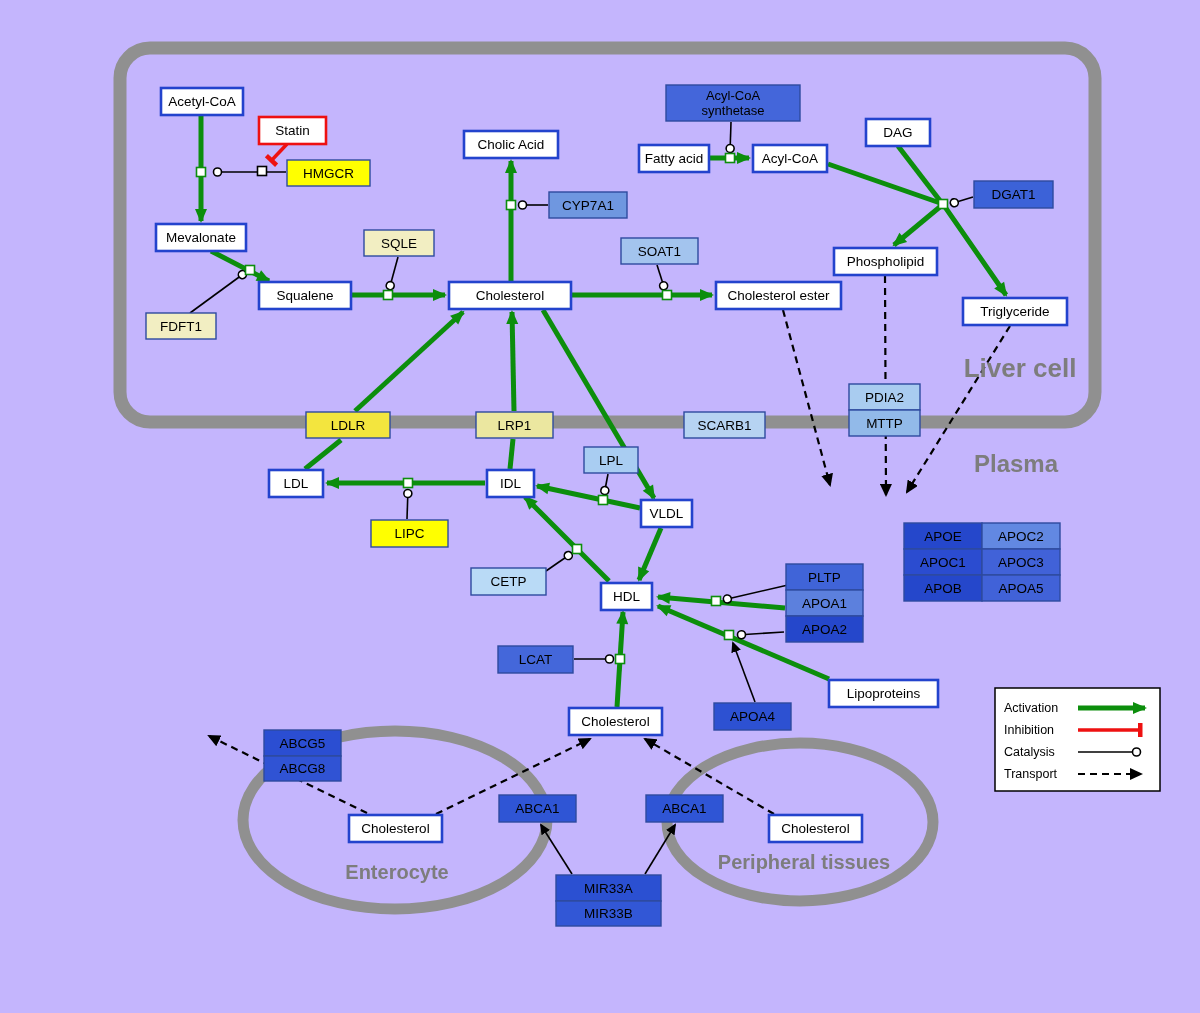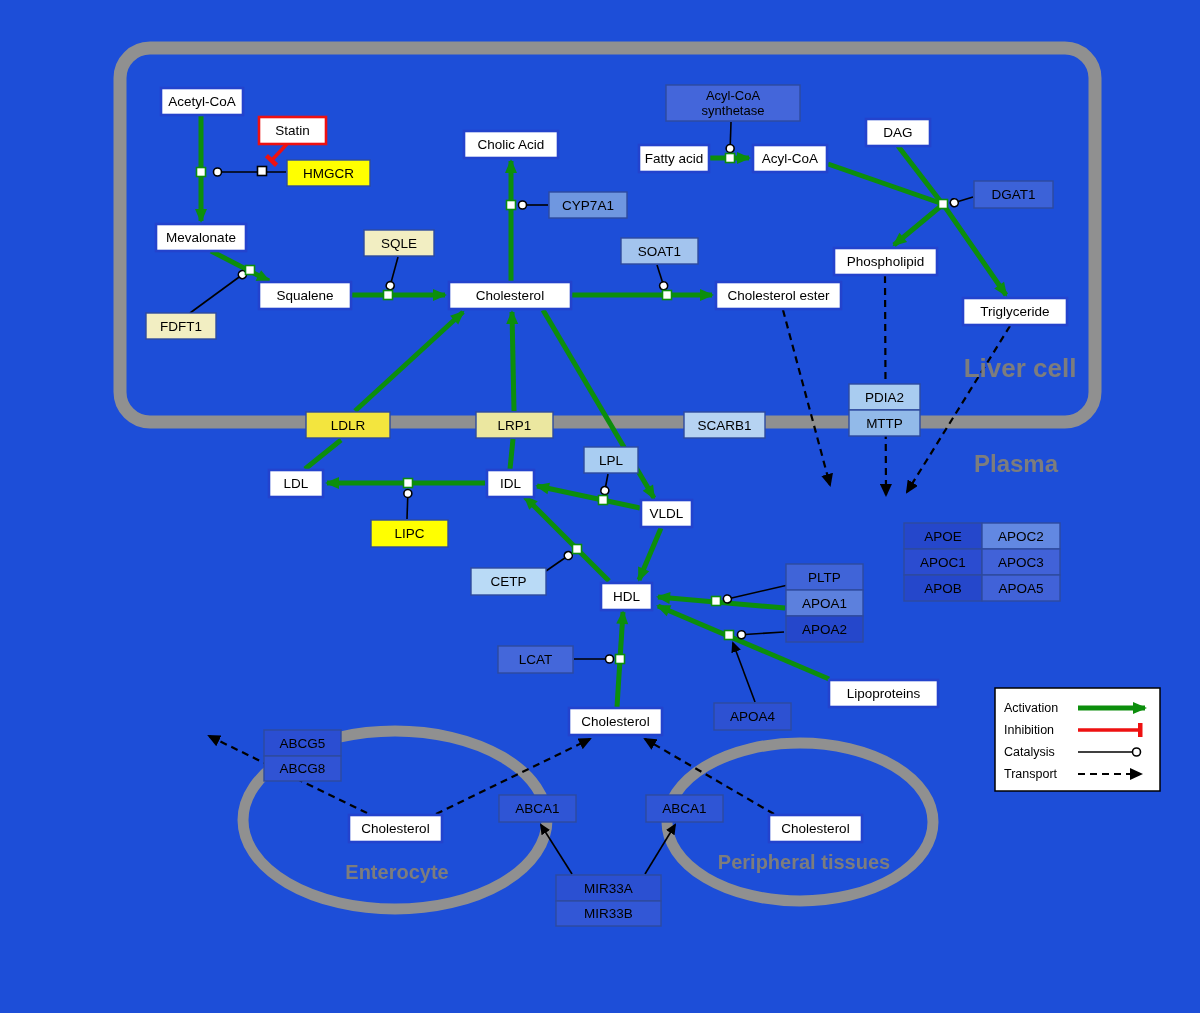--- a/index.html
+++ b/index.html
@@ -1,16 +1,16 @@
 <!DOCTYPE html>
 <html><head>
 <meta charset="utf-8">
 <style>
   html,body{margin:0;padding:0;background:#ffffff;}
-  #page{width:1200px;height:1013px;position:relative;background:#1d4ed8;font-family:"Liberation Sans",sans-serif;}
+  #page{width:1200px;height:1013px;position:relative;background:#c4b5fd;font-family:"Liberation Sans",sans-serif;}
   svg text{font-family:"Liberation Sans",sans-serif;}
 </style>
 </head>
 <body>
 
 <div id="page">
   <svg id="pathway-svg" xmlns="http://www.w3.org/2000/svg" width="1200" height="1013" viewBox="0 0 1200 1013">
       <defs>
         <marker id="mk-act" markerWidth="16" markerHeight="16" refX="13" refY="8" orient="auto" markerUnits="userSpaceOnUse">
           <path d="M1,2 L15,8 L1,14 Z" fill="#0c8e0c"></path>

